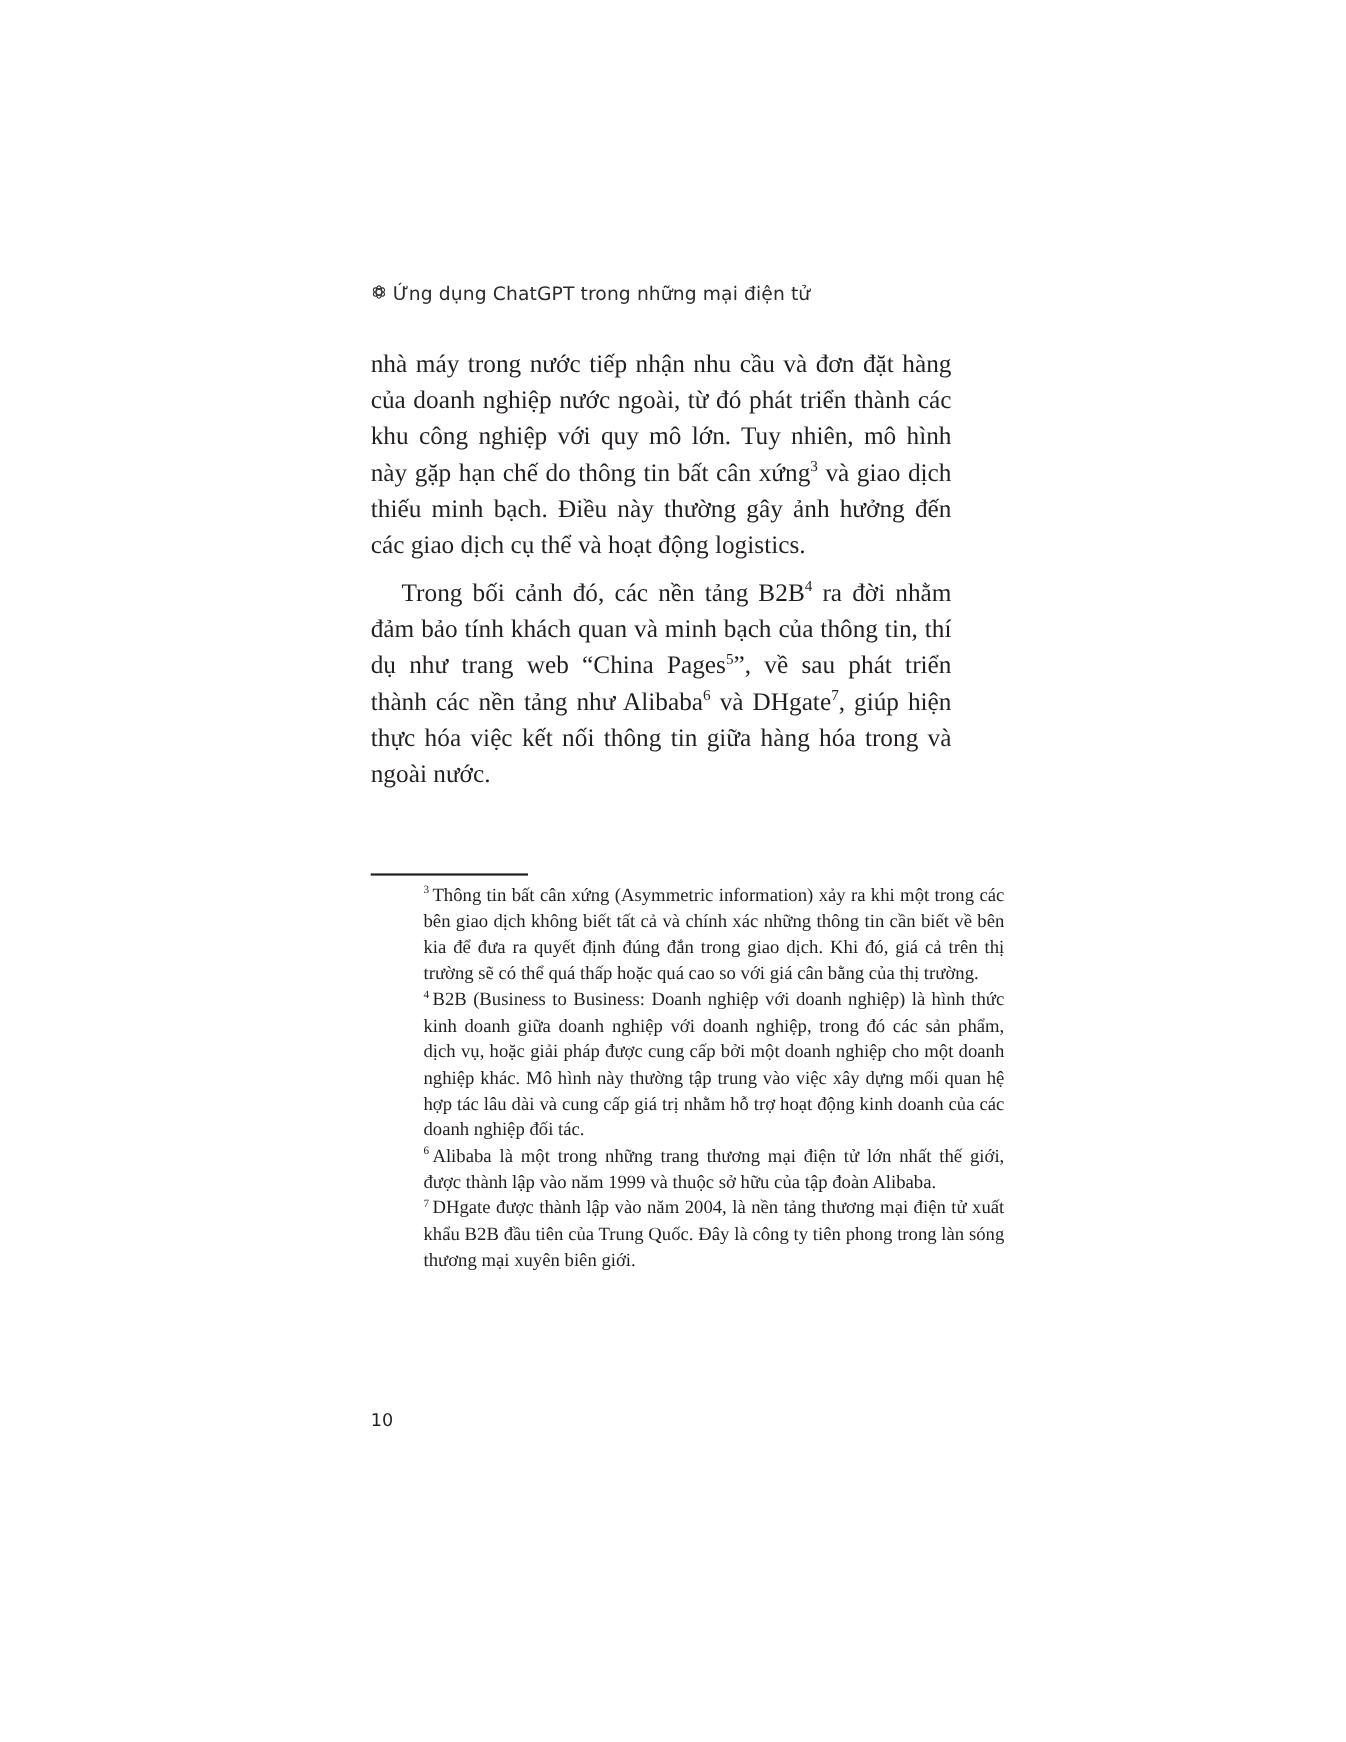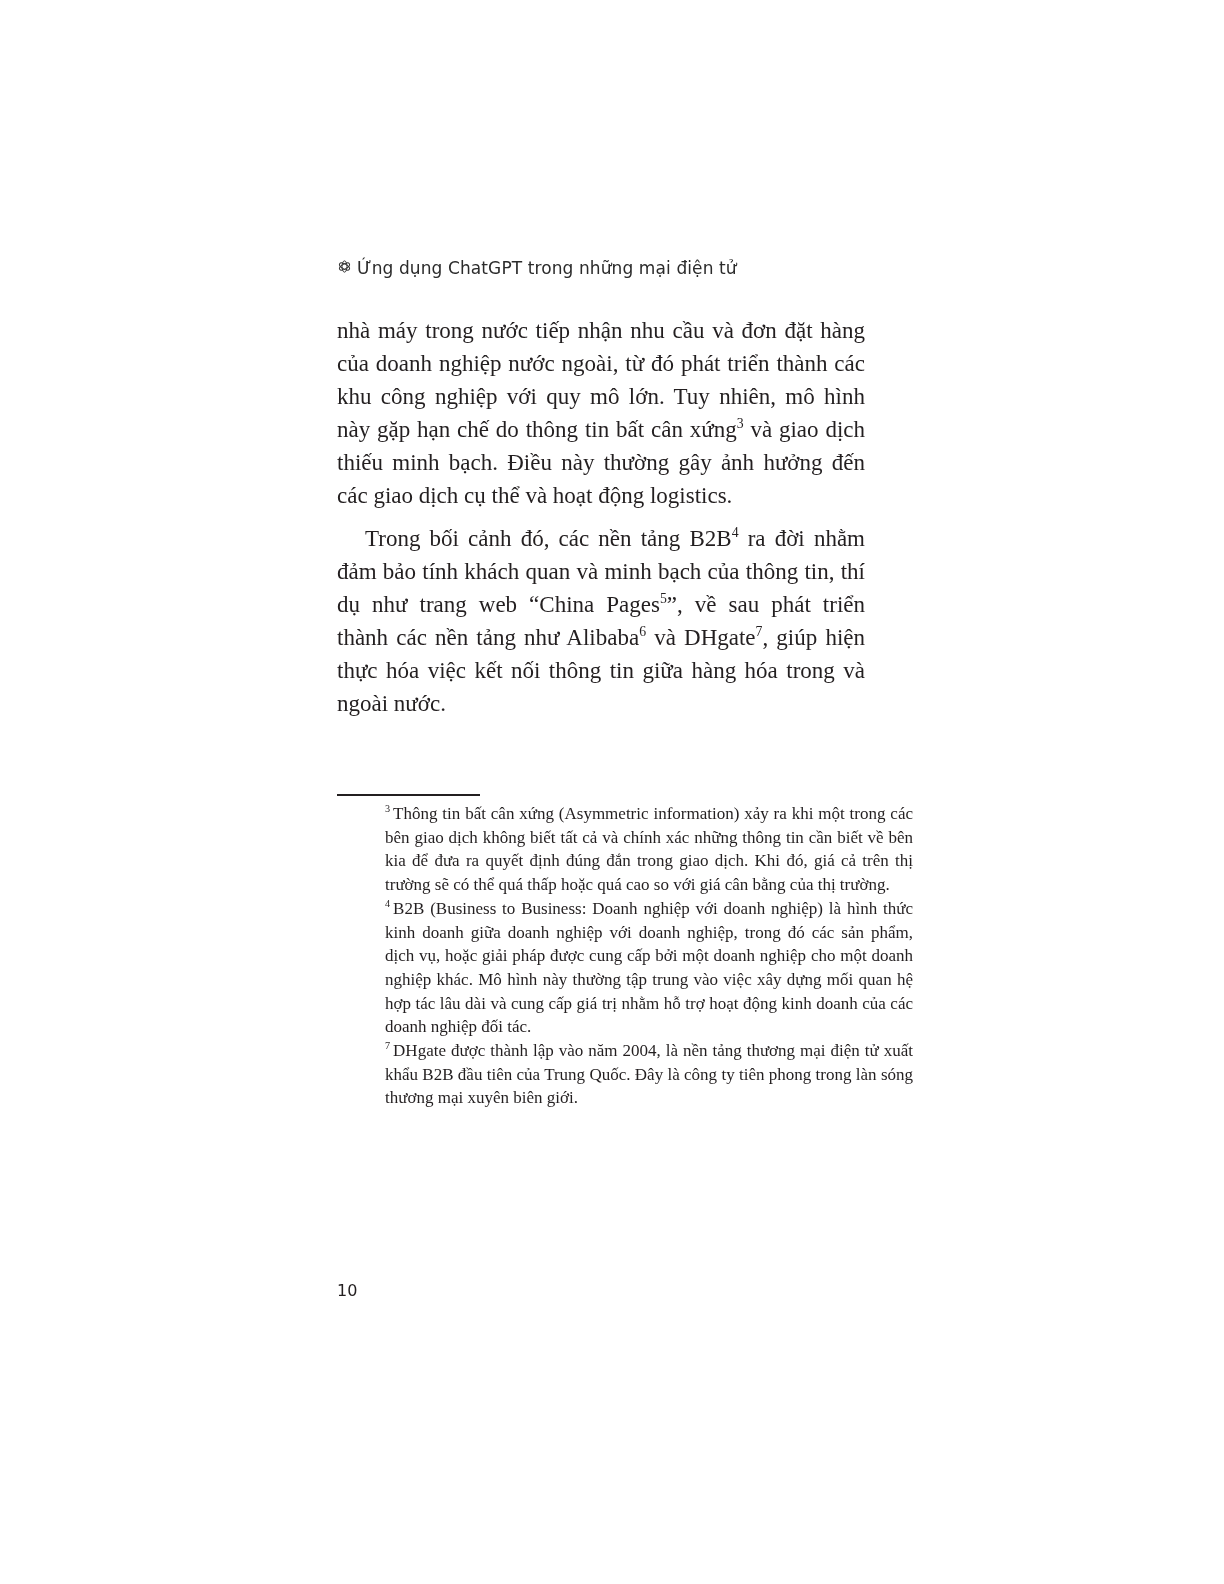--- a/index.html
+++ b/index.html
@@ -55,16 +55,17 @@
 <div class="body-text">
   <p><span>nhà máy trong nước tiếp nhận nhu cầu và đơn đặt hàng của doanh nghiệp nước ngoài, từ đó phát triển thành các khu công nghiệp với quy mô lớn. Tuy nhiên, mô hình này gặp hạn chế do thông tin bất cân xứng</span><sup>3</sup><span> và giao dịch thiếu minh bạch. Điều này thường gây ảnh hưởng đến các giao dịch cụ thể và hoạt động logistics.</span></p>
   <p class="indent"><span>Trong bối cảnh đó, các nền tảng B2B</span><sup>4</sup><span> ra đời nhằm đảm bảo tính khách quan và minh bạch của thông tin, thí dụ như trang web “China Pages</span><sup>5</sup><span>”, về sau phát triển thành các nền tảng như Alibaba</span><sup>6</sup><span> và DHgate</span><sup>7</sup><span>, giúp hiện thực hóa việc kết nối thông tin giữa hàng hóa trong và ngoài nước.</span></p>
 </div>
 
 <div class="rule"></div>
 
 <div class="footnotes">
   <p><span class="fn-num">3</span><span>Thông tin bất cân xứng (Asymmetric information) xảy ra khi một trong các bên giao dịch không biết tất cả và chính xác những thông tin cần biết về bên kia để đưa ra quyết định đúng đắn trong giao dịch. Khi đó, giá cả trên thị trường sẽ có thể quá thấp hoặc quá cao so với giá cân bằng của thị trường.</span></p>
   <p><span class="fn-num">4</span><span>B2B (Business to Business: Doanh nghiệp với doanh nghiệp) là hình thức kinh doanh giữa doanh nghiệp với doanh nghiệp, trong đó các sản phẩm, dịch vụ, hoặc giải pháp được cung cấp bởi một doanh nghiệp cho một doanh nghiệp khác. Mô hình này thường tập trung vào việc xây dựng mối quan hệ hợp tác lâu dài và cung cấp giá trị nhằm hỗ trợ hoạt động kinh doanh của các doanh nghiệp đối tác.</span></p>
+  <p><span class="fn-num">6</span><span>Alibaba là một trong những trang thương mại điện tử lớn nhất thế giới, được thành lập vào năm 1999 và thuộc sở hữu của tập đoàn Alibaba.</span></p>
   <p><span class="fn-num">7</span><span>DHgate được thành lập vào năm 2004, là nền tảng thương mại điện tử xuất khẩu B2B đầu tiên của Trung Quốc. Đây là công ty tiên phong trong làn sóng thương mại xuyên biên giới.</span></p>
 </div>
 
 <div class="page-number">10</div>
 
 </body></html>

